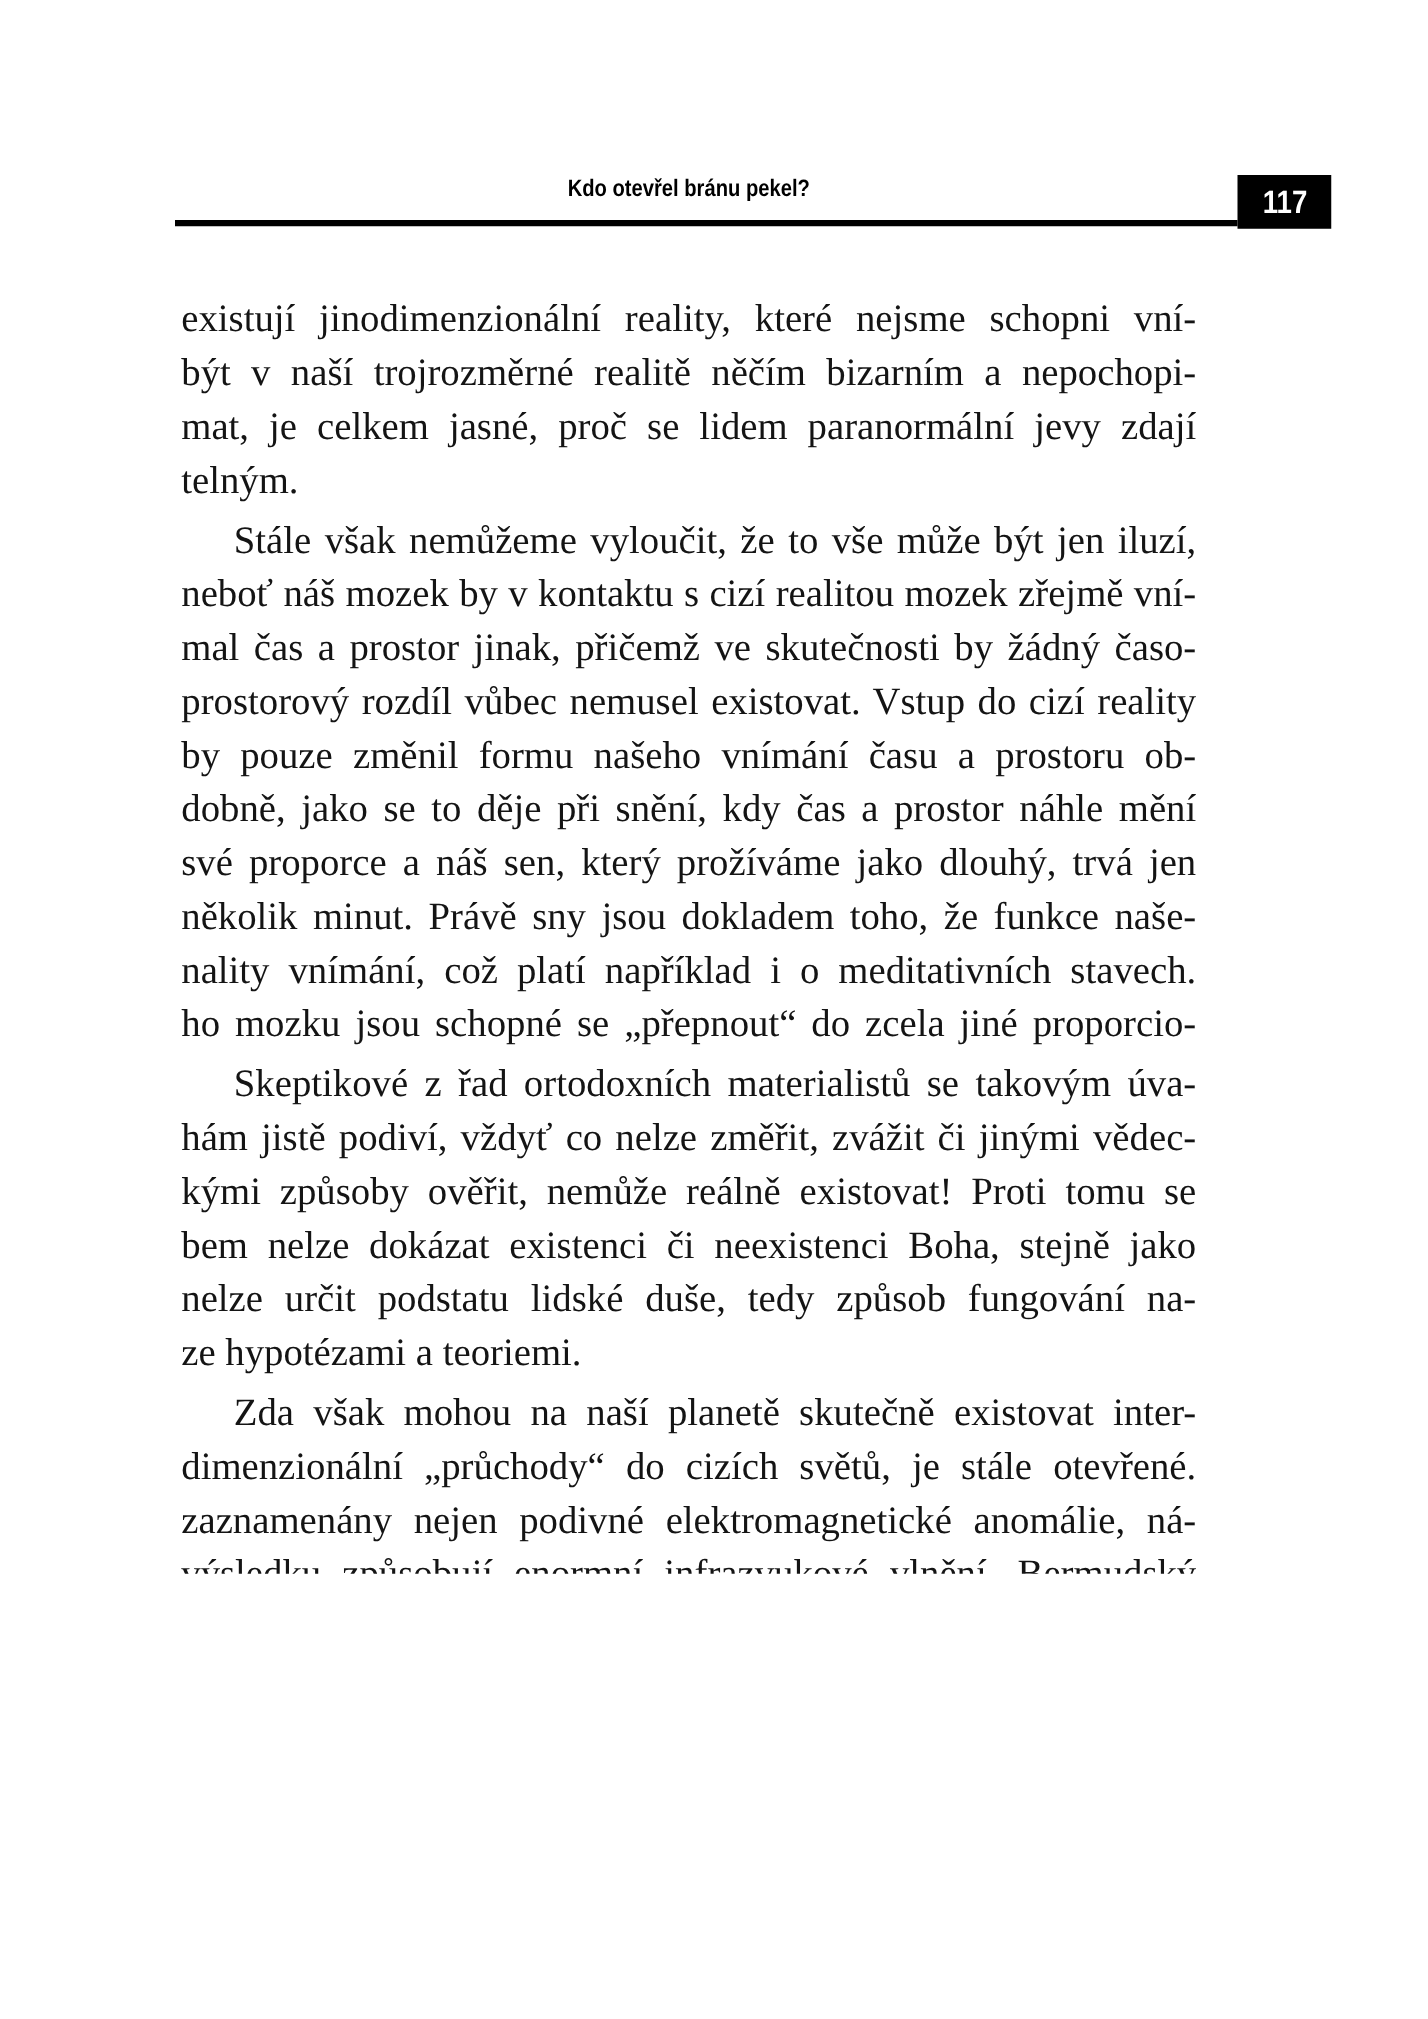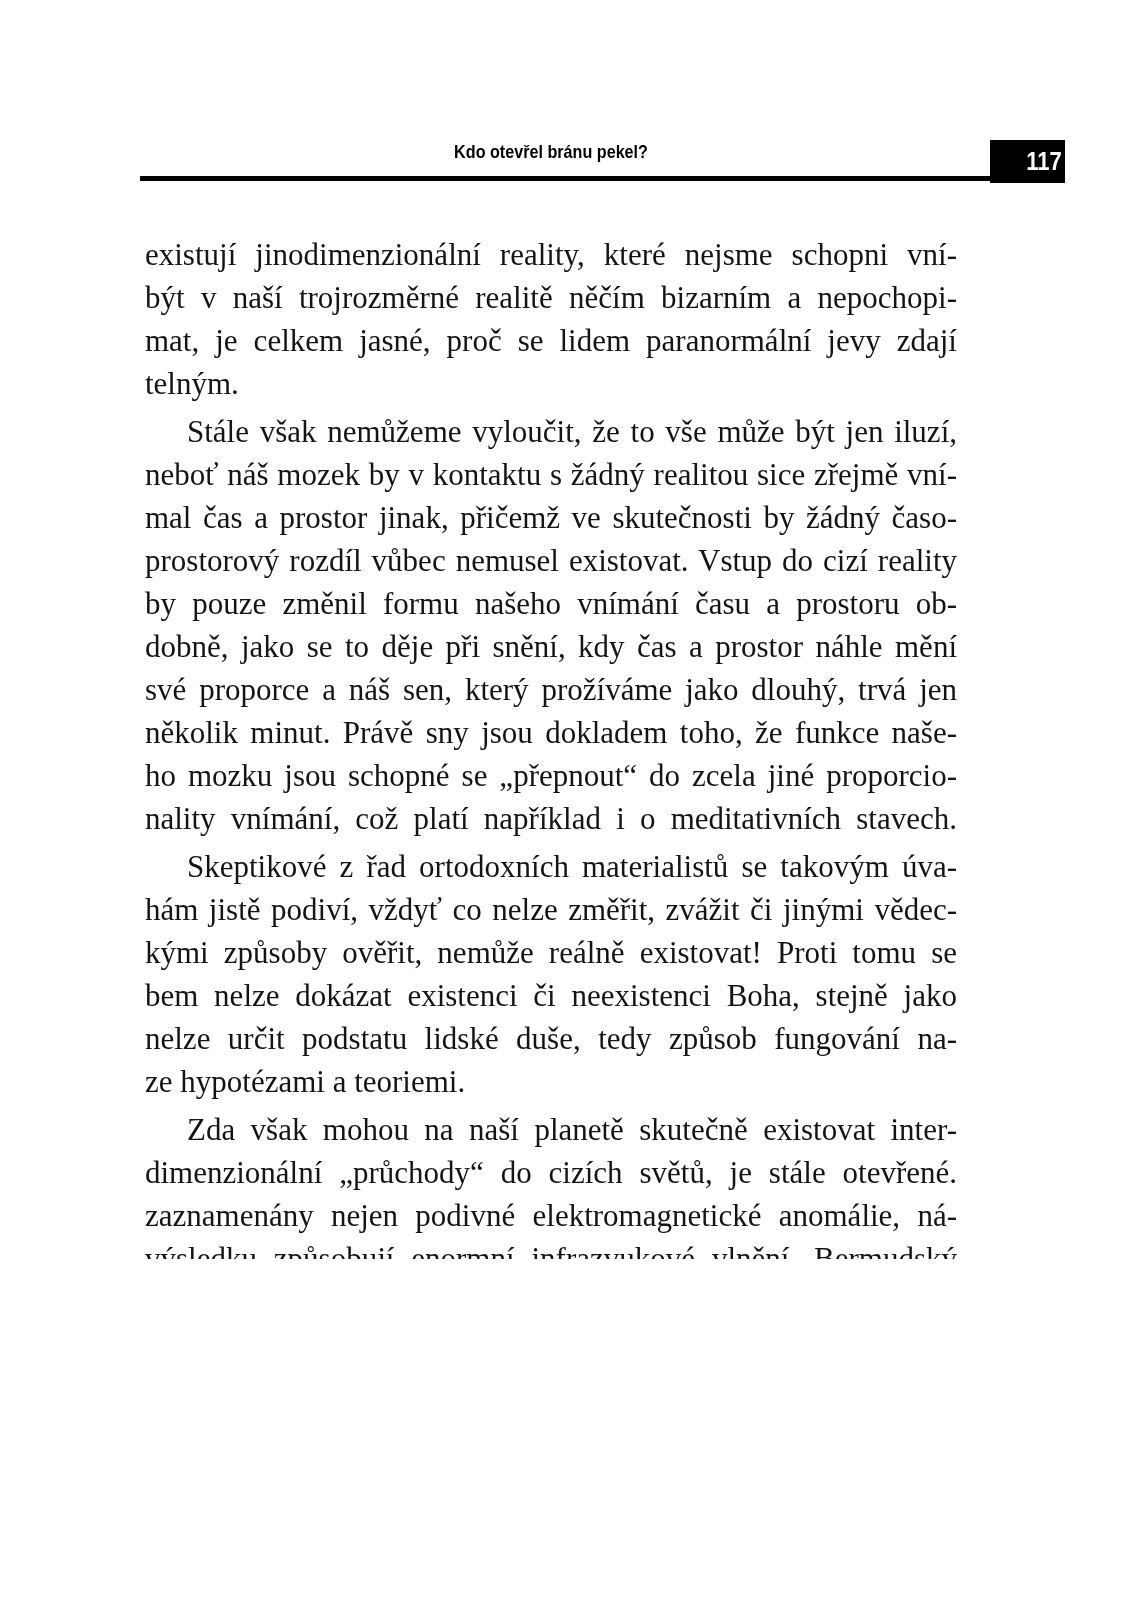--- a/index.html
+++ b/index.html
@@ -35,21 +35,21 @@
   .pagenum-box {
     position: absolute;
     left: 990px; top: 140px;
     width: 75px; height: 43px;
     background: #000000;
     color: #ffffff;
     font-family: "Liberation Sans", sans-serif;
     font-weight: bold;
     font-size: 26px;
     line-height: 43px;
-    text-align: right;
+    text-align: center;
   }
   
   .bodytext {
     position: absolute;
     left: 140px; top: 228px;
     width: 822px;
     color: #141414;
   }
   .para { margin: 5px; padding: 0; }
   .line {
@@ -82,29 +82,29 @@
 
     <div class="para">
       <div class="line">existují jinodimenzionální reality, které nejsme schopni vní-</div>
       <div class="line">být v naší trojrozměrné realitě něčím bizarním a nepochopi-</div>
       <div class="line">mat, je celkem jasné, proč se lidem paranormální jevy zdají</div>
       <div class="line endleft">telným.</div>
     </div>
 
     <div class="para">
       <div class="line indent">Stále však nemůžeme vyloučit, že to vše může být jen iluzí,</div>
-      <div class="line">neboť náš mozek by v kontaktu s žádný realitou sice zřejmě vní-</div>
+      <div class="line">neboť náš mozek by v kontaktu s cizí realitou mozek zřejmě vní-</div>
       <div class="line">mal čas a prostor jinak, přičemž ve skutečnosti by žádný časo-</div>
       <div class="line">prostorový rozdíl vůbec nemusel existovat. Vstup do cizí reality</div>
       <div class="line">by pouze změnil formu našeho vnímání času a prostoru ob-</div>
       <div class="line">dobně, jako se to děje při snění, kdy čas a prostor náhle mění</div>
       <div class="line">své proporce a náš sen, který prožíváme jako dlouhý, trvá jen</div>
       <div class="line">několik minut. Právě sny jsou dokladem toho, že funkce naše-</div>
+      <div class="line">nality vnímání, což platí například i o meditativních stavech.</div>
       <div class="line">ho mozku jsou schopné se „přepnout“ do zcela jiné proporcio-</div>
-      <div class="line">nality vnímání, což platí například i o meditativních stavech.</div>
     </div>
 
     <div class="para">
       <div class="line indent">Skeptikové z řad ortodoxních materialistů se takovým úva-</div>
       <div class="line">hám jistě podiví, vždyť co nelze změřit, zvážit či jinými vědec-</div>
       <div class="line">kými způsoby ověřit, nemůže reálně existovat! Proti tomu se</div>
       <div class="line">bem nelze dokázat existenci či neexistenci Boha, stejně jako</div>
       <div class="line">nelze určit podstatu lidské duše, tedy způsob fungování na-</div>
       <div class="line endleft">ze hypotézami a teoriemi.</div>
     </div>

